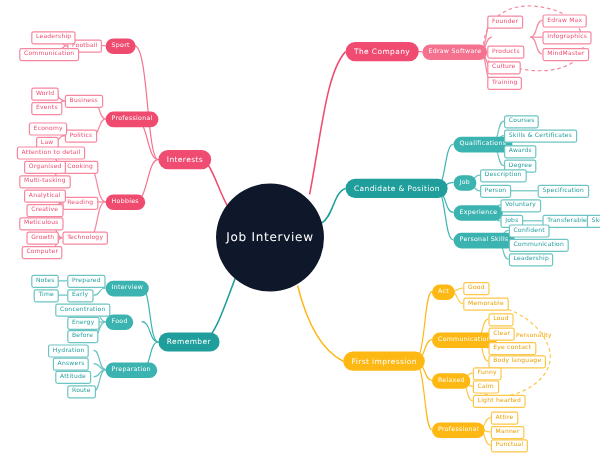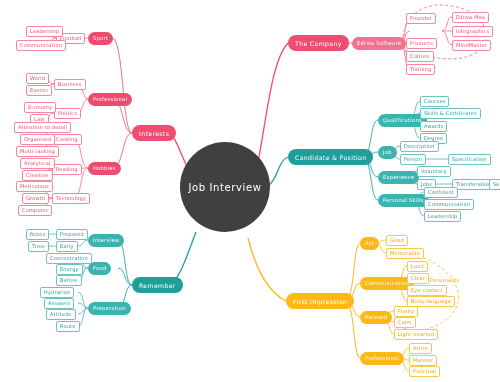--- a/index.html
+++ b/index.html
@@ -9,22 +9,22 @@
     position:relative;
   }
   #canvas{position:absolute;left:0;top:0;width:500px;height:382px;}
   svg.links{position:absolute;left:0;top:0;width:500px;height:382px;pointer-events:none;}
 
   .node{position:absolute;box-sizing:border-box;white-space:nowrap;
         display:flex;align-items:center;justify-content:center;}
 
   
   #central{
-    left:180px;top:142px;width:90px;height:90px;border-radius:50%;
-    background:#404040;color:#ffffff;font-size:10px;letter-spacing:.6px;
+    left:180px;top:153px;width:90px;height:90px;border-radius:50%;
+    background:#0f172a;color:#ffffff;font-size:10px;letter-spacing:.6px;
   }
 
   
   .main{height:16px;border-radius:8px;color:#fff;font-size:6.2px;
         letter-spacing:.35px;padding:0 7px;}
   .main.pink{background:#f04c72;}
   .main.teal{background:#1f9e9b;}
   .main.yellow{background:#fdb813;}
 
   

